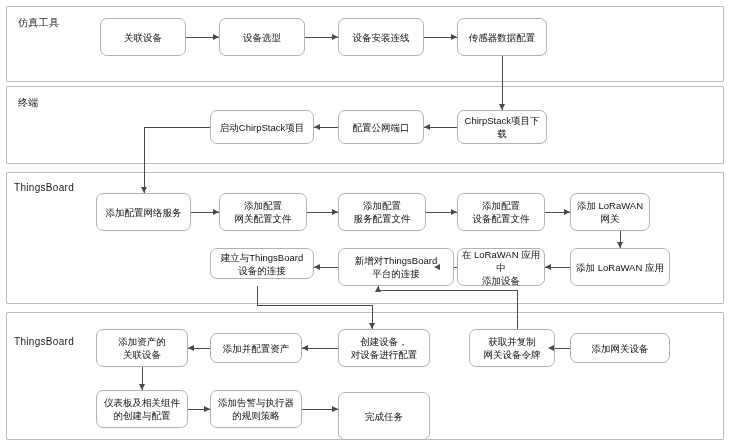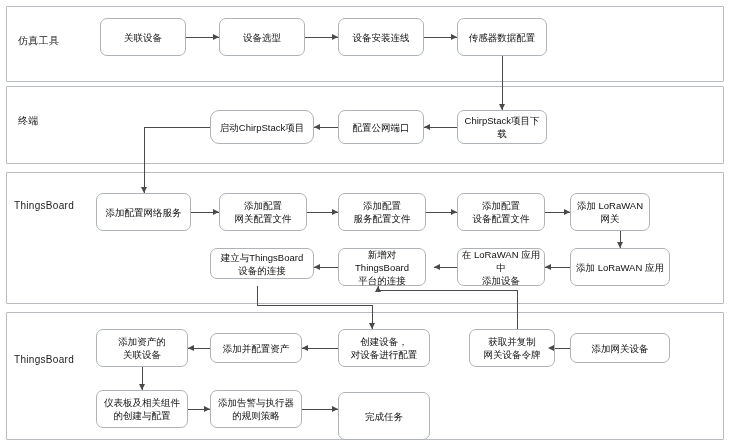--- a/index.html
+++ b/index.html
@@ -21,21 +21,20 @@
     border: 1px solid #b8bcc0;
     background: #ffffff;
     border-radius: 1px;
   }
   .lane-label {
     position: absolute;
     font-size: 10px;
     color: #1a1a1a;
     white-space: nowrap;
     letter-spacing: 0.3px;
-    margin-top: 18px;
   }
   .node {
     position: absolute;
     box-sizing: border-box;
     border: 1px solid #aeb3b8;
     border-radius: 7px;
     background: #ffffff;
     display: flex;
     align-items: center;
     justify-content: center;
@@ -152,34 +151,34 @@
       <div class="arrow right" style="left: 204px; top: 405.5px;"></div>
       <div class="seg h" style="left: 302px; top: 409px; width: 36px;"></div>
       <div class="arrow right" style="left: 332px; top: 405.5px;"></div>
     </div>
 
   <div id="nodes-layer">
       <div class="node" style="left: 100px; top: 18px; width: 86px; height: 38px;">关联设备</div>
       <div class="node" style="left: 219px; top: 18px; width: 86px; height: 38px;">设备选型</div>
       <div class="node" style="left: 338px; top: 18px; width: 86px; height: 38px;">设备安装连线</div>
       <div class="node" style="left: 457px; top: 18px; width: 90px; height: 38px;">传感器数据配置</div>
-      <div class="node" style="left: 210px; top: 110px; width: 104px; height: 34px; border-radius: 9px;">启动ChirpStack项目</div>
+      <div class="node" style="left: 210px; top: 110px; width: 104px; height: 34px;">启动ChirpStack项目</div>
       <div class="node" style="left: 338px; top: 110px; width: 86px; height: 34px;">配置公网端口</div>
       <div class="node" style="left: 457px; top: 110px; width: 90px; height: 34px;">ChirpStack项目下载</div>
       <div class="node" style="left: 96px; top: 193px; width: 95px; height: 38px;">添加配置网络服务</div>
       <div class="node" style="left: 219px; top: 193px; width: 88px; height: 38px;">添加配置
 网关配置文件</div>
       <div class="node" style="left: 338px; top: 193px; width: 88px; height: 38px;">添加配置
 服务配置文件</div>
       <div class="node" style="left: 457px; top: 193px; width: 88px; height: 38px;">添加配置
 设备配置文件</div>
       <div class="node" style="left: 570px; top: 193px; width: 80px; height: 38px;">添加 LoRaWAN 网关</div>
       <div class="node" style="left: 210px; top: 248px; width: 104px; height: 31px;">建立与ThingsBoard
 设备的连接</div>
-      <div class="node" style="left: 338px; top: 248px; width: 88px; height: 38px;">新增对ThingsBoard
+      <div class="node" style="left: 338px; top: 248px; width: 116px; height: 38px;">新增对ThingsBoard
 平台的连接</div>
       <div class="node" style="left: 457px; top: 248px; width: 88px; height: 38px;">在 LoRaWAN 应用中
 添加设备</div>
       <div class="node" style="left: 570px; top: 248px; width: 100px; height: 38px;">添加 LoRaWAN 应用</div>
       <div class="node" style="left: 96px; top: 329px; width: 92px; height: 38px;">添加资产的
 关联设备</div>
       <div class="node" style="left: 210px; top: 333px; width: 92px; height: 30px;">添加并配置资产</div>
       <div class="node" style="left: 338px; top: 329px; width: 92px; height: 38px;">创建设备，
 对设备进行配置</div>
       <div class="node" style="left: 462px; top: 329px; width: 86px; height: 38px; margin-left: 7px;">获取并复制

